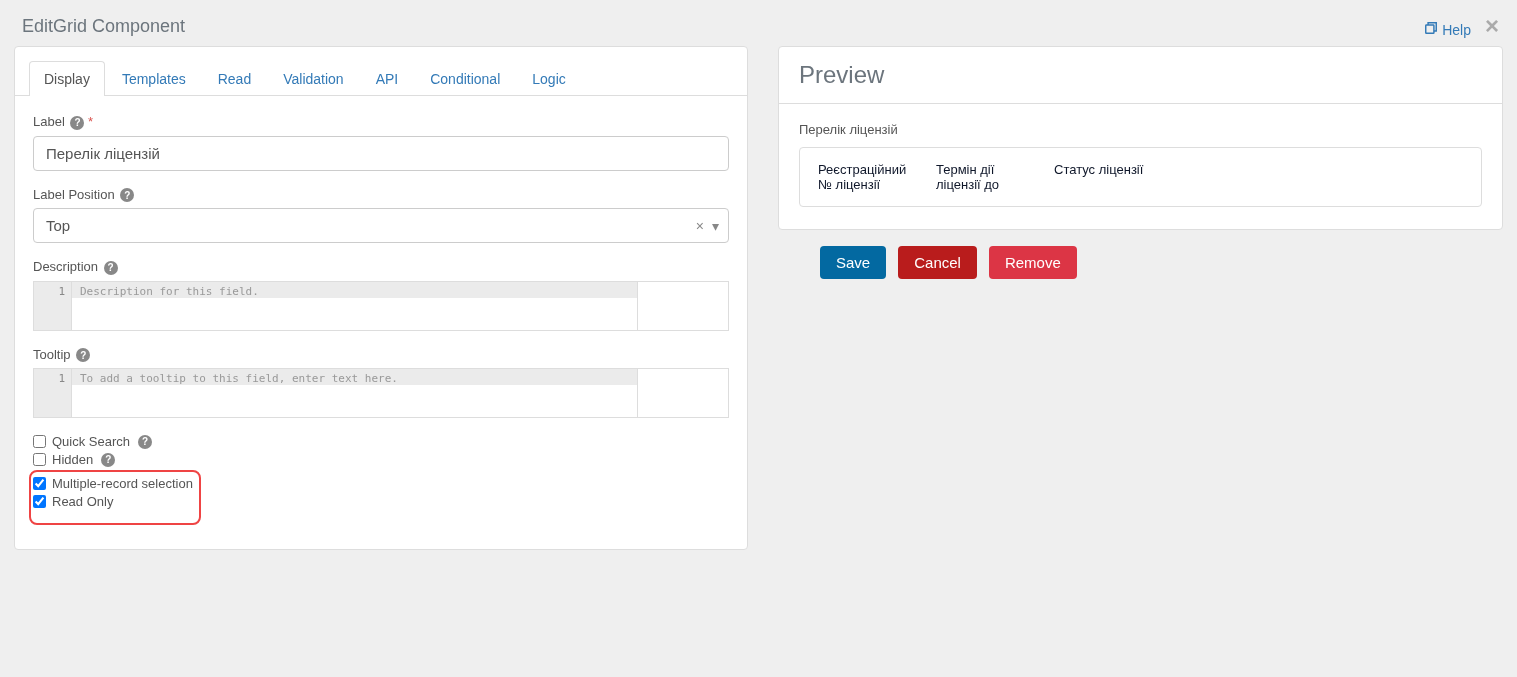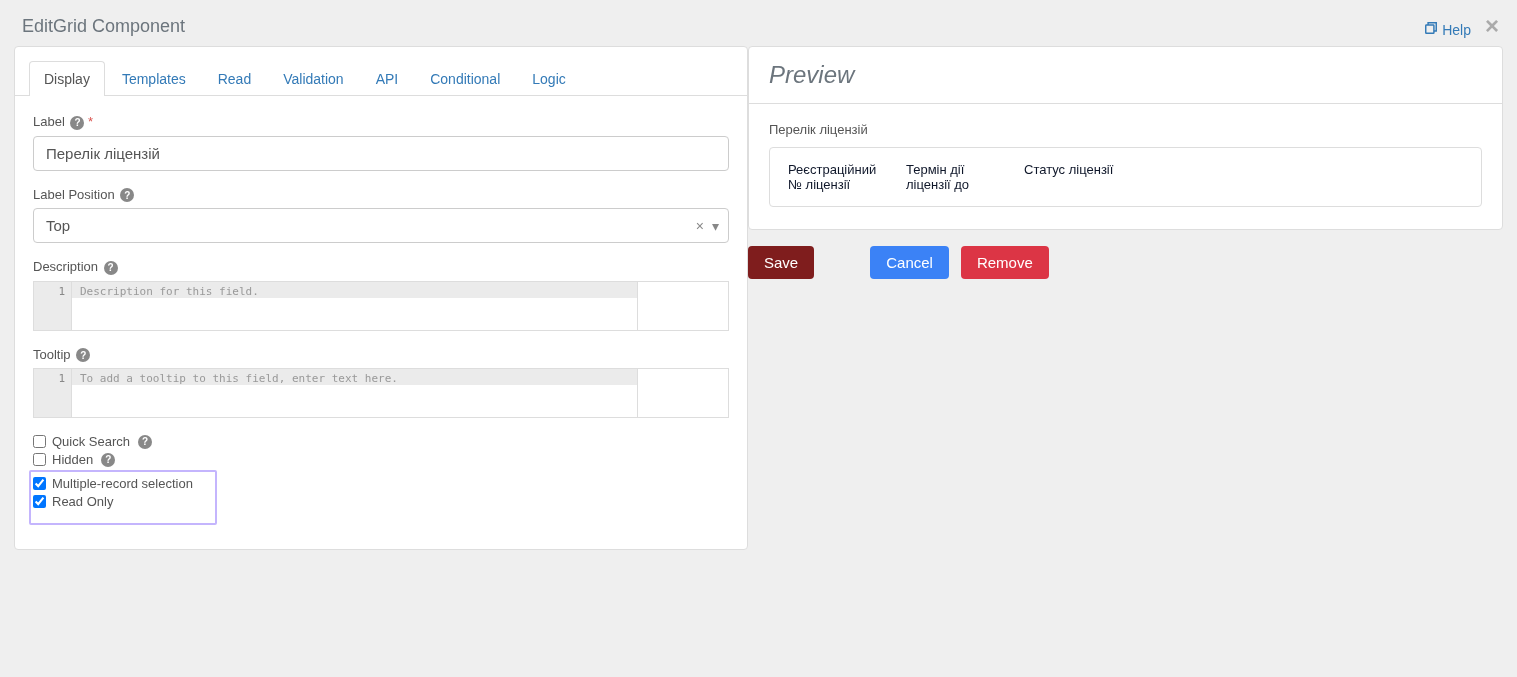--- a/index.html
+++ b/index.html
@@ -43,20 +43,21 @@
   .close-x {
     color: #aaa;
     font-size: 24px;
     font-weight: 700;
     cursor: pointer;
     line-height: 1;
     padding: 0 4px;
   }
   .two-col {
     display: flex;
+    gap: 30px;
   }
   .left-panel {
     width: 734px;
     background: #fff;
     border: 1px solid #ddd;
     border-radius: 4px;
   }
   .right-panel {
     flex: 1;
     display: flex;
@@ -170,40 +171,39 @@
   .checkbox-row {
     display: flex;
     align-items: center;
     gap: 6px;
     font-size: 13px;
     color: #555;
     margin-bottom: 3px;
   }
   .checkbox-row input { margin: 0; }
   .highlight-box {
-    border: 2px solid #c4b5fd;
-    border-radius: 2px;
-    padding: 4px 22px 6px 2px;
+    border: 2px solid #ef4444;
+    border-radius: 8px;
+    padding: 4px 6px 6px 2px;
     margin-left: -4px;
     display: inline-block;
   }
 
   .preview-card {
     background: #fff;
     border: 1px solid #ddd;
     border-radius: 4px;
     margin-bottom: 16px;
   }
   .preview-header {
     padding: 14px 20px;
     border-bottom: 1px solid #ddd;
     font-size: 24px;
     color: #6c757d;
     font-weight: 400;
-    font-style: italic;
   }
   .preview-body {
     padding: 18px 20px 22px 20px;
   }
   .preview-label {
     font-size: 13px;
     color: #555;
     margin-bottom: 10px;
   }
   .grid-table {
@@ -228,22 +228,22 @@
   .gc5 { flex: 1; }
   .btn-row { display: flex; gap: 12px; }
   .btn {
     padding: 8px 16px;
     border: none;
     border-radius: 4px;
     font-size: 15px;
     color: #fff;
     cursor: pointer;
   }
-  .btn-save   { background: #7f1d1d; }
-  .btn-cancel { background: #3b82f6; margin-left: 44px; }
+  .btn-save   { background: #0369a1; margin-left: 42px; }
+  .btn-cancel { background: #b91c1c; }
   .btn-remove { background: #dc3545; }
 </style>
 </head>
 <body>
 
 <div class="modal">
 
   <div class="modal-header">
     <div class="modal-title">EditGrid Component</div>
     <div class="header-right">

